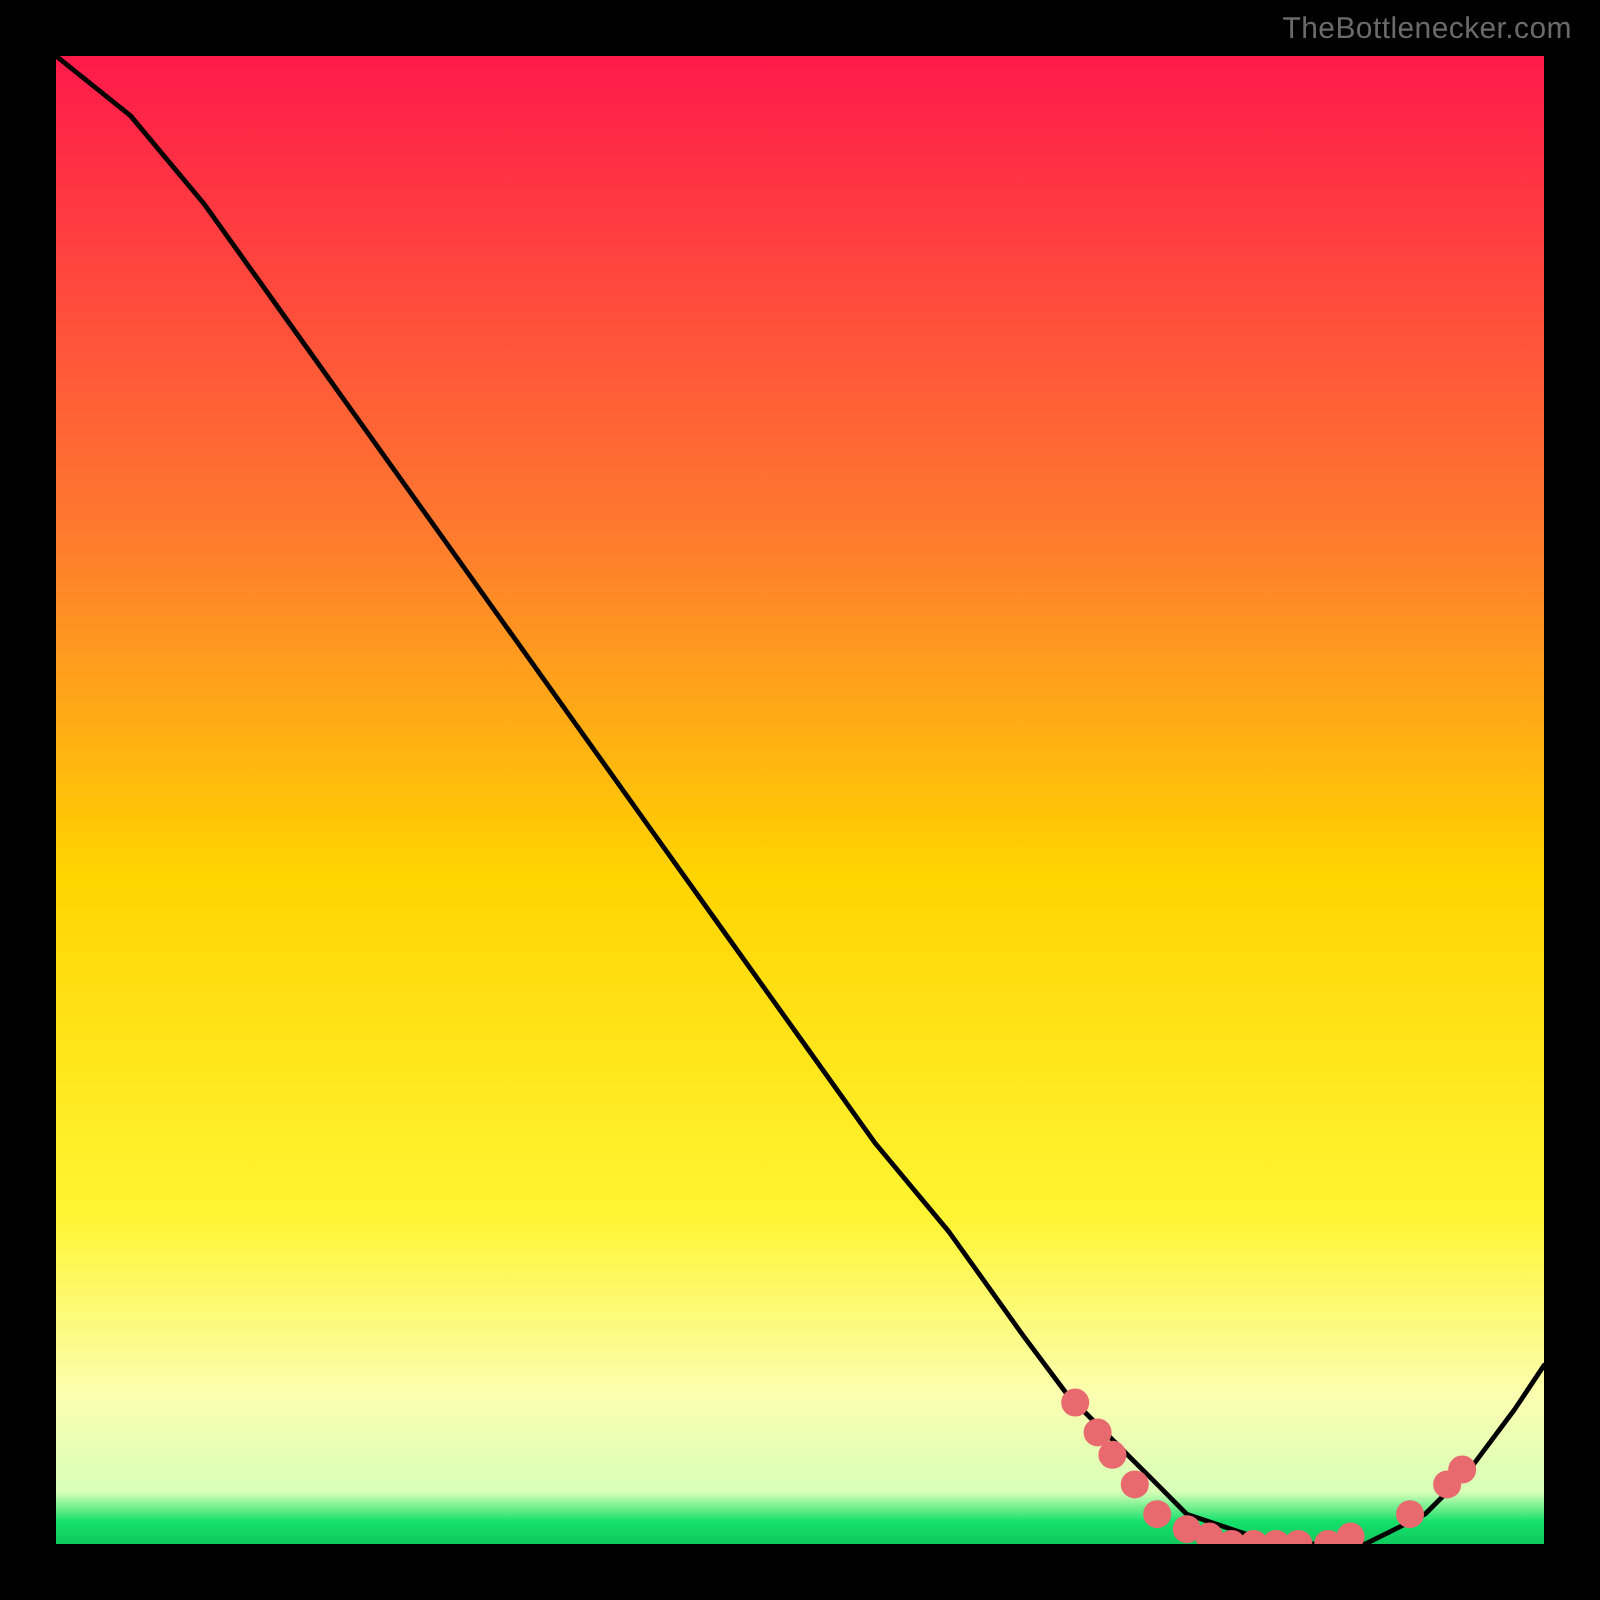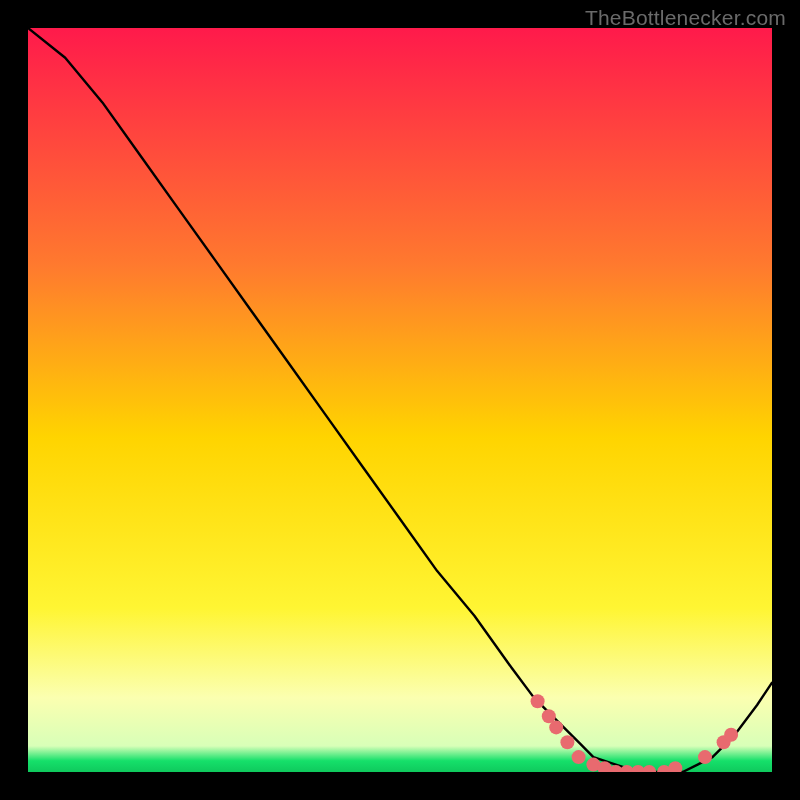--- a/index.html
+++ b/index.html
@@ -27,21 +27,21 @@
   .plot svg {
     display: block;
     width: 744px;
     height: 744px;
   }
   .watermark {
     position: absolute;
     top: 6px;
     right: 14px;
     color: #6a6a6a;
-    font-size: 21px;
+    font-size: 15px;
     font-weight: 500;
     letter-spacing: 0.2px;
     user-select: none;
   }
 </style>
 </head>
 <body>
 
 <div class="stage">
 

